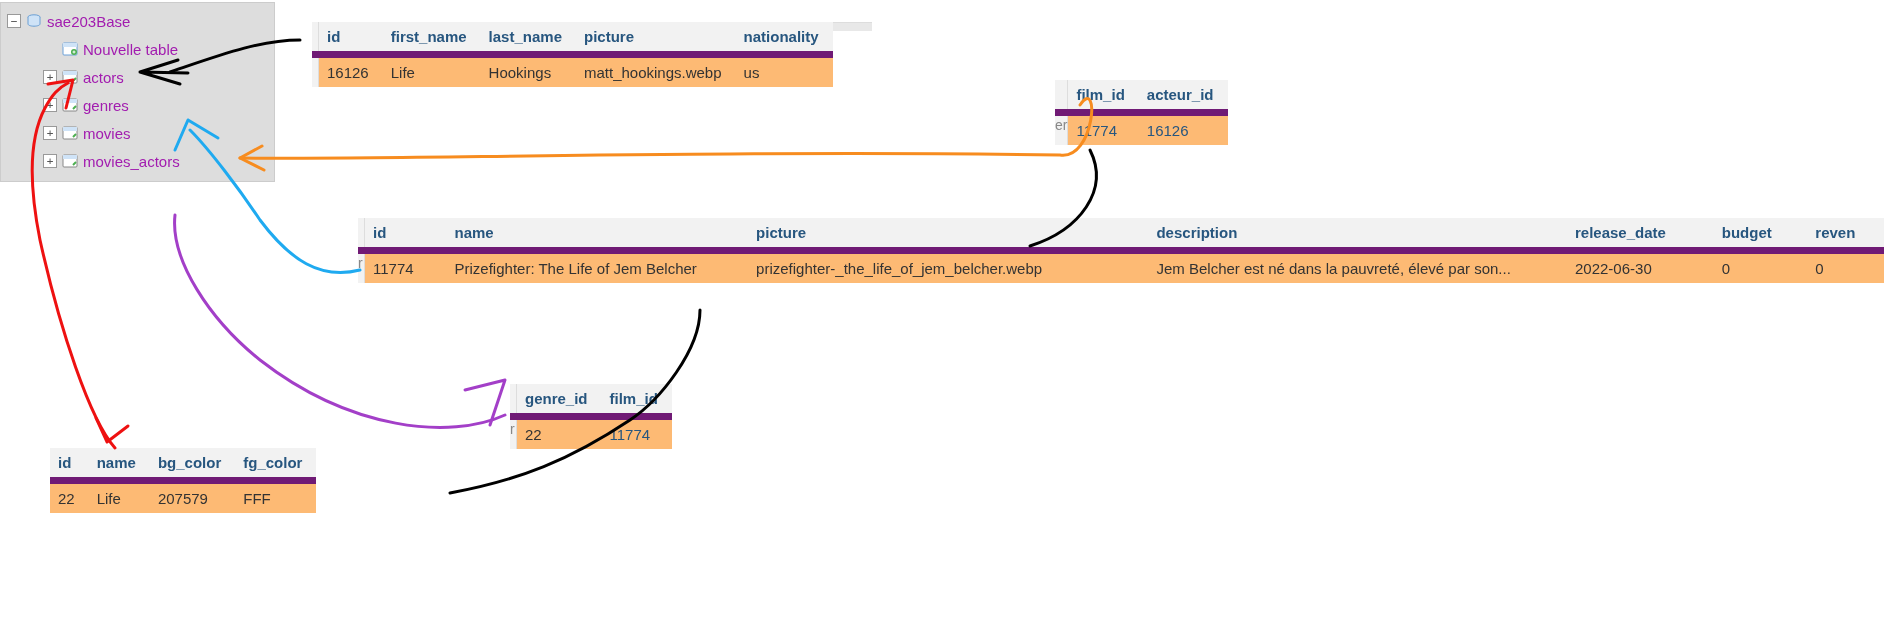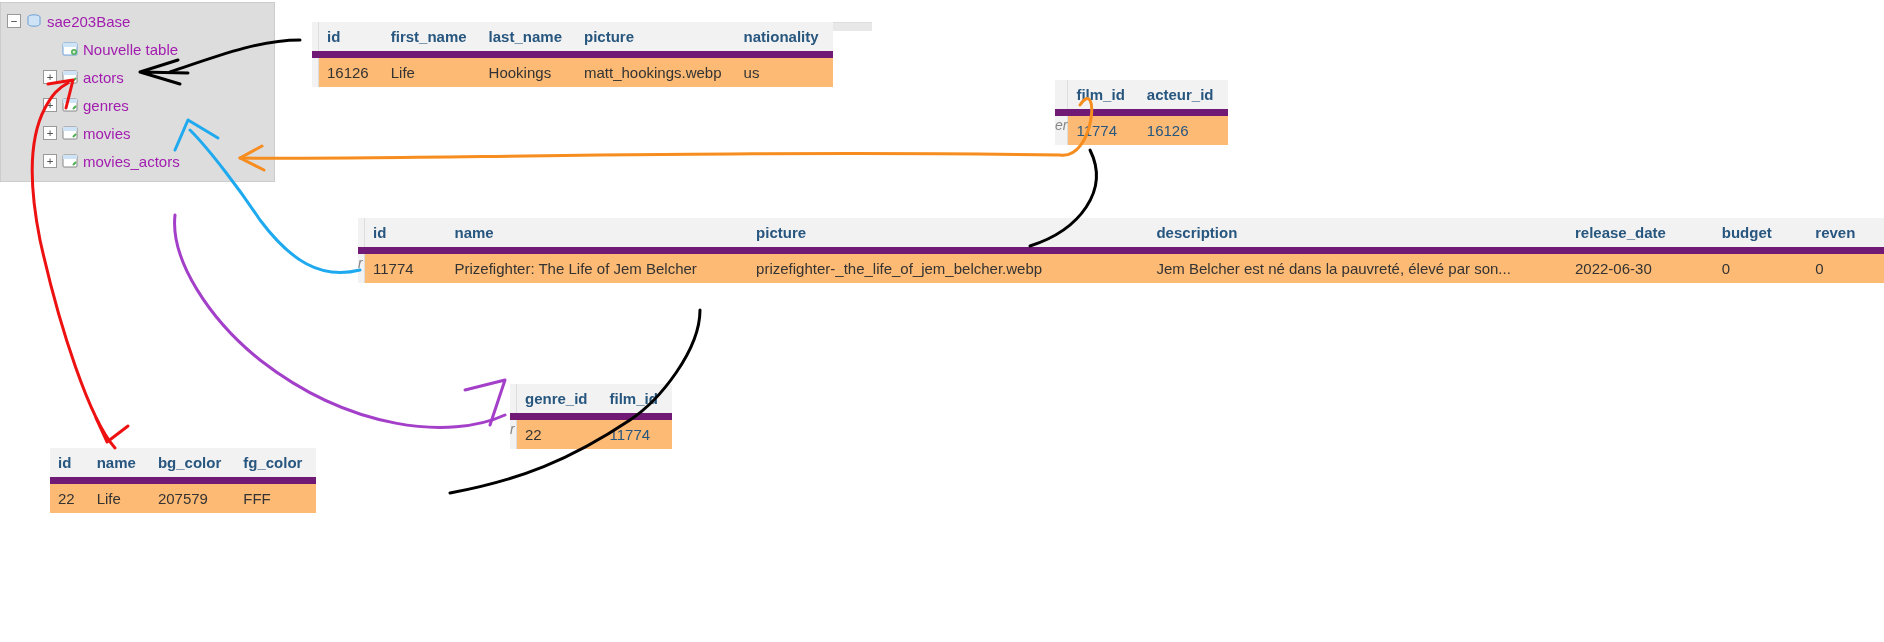--- a/index.html
+++ b/index.html
@@ -90,21 +90,20 @@
   .edge-col {
     width: 6px;
     min-width: 6px;
     padding: 0 !important;
     background: #f2f2f2 !important;
     border-right: 1px solid #ddd;
   }
   .frag {
     color: #888;
     font-size: 14px;
-    font-style: italic;
   }
   .wrap-cell { white-space: normal !important; max-width: 300px; }
 
   
   #tbl-actors-wrap        { left: 312px; top: 22px;  width: 560px; }
   #tbl-moviesactors-wrap  { left: 1055px; top: 80px; }
   #tbl-movies-wrap        { left: 358px; top: 218px; width: 1530px; }
   #tbl-moviesgenres-wrap  { left: 510px; top: 384px; }
   #tbl-genres-wrap        { left: 50px;  top: 448px; }
 

